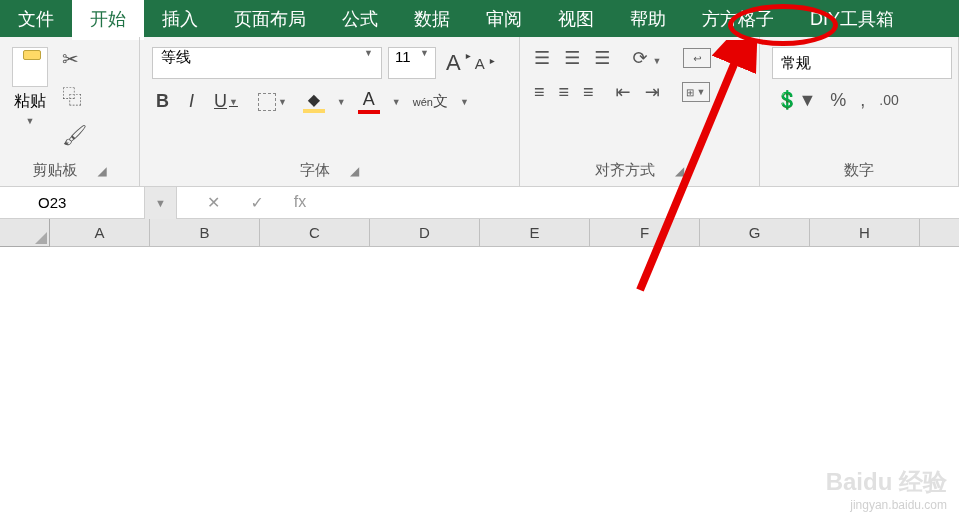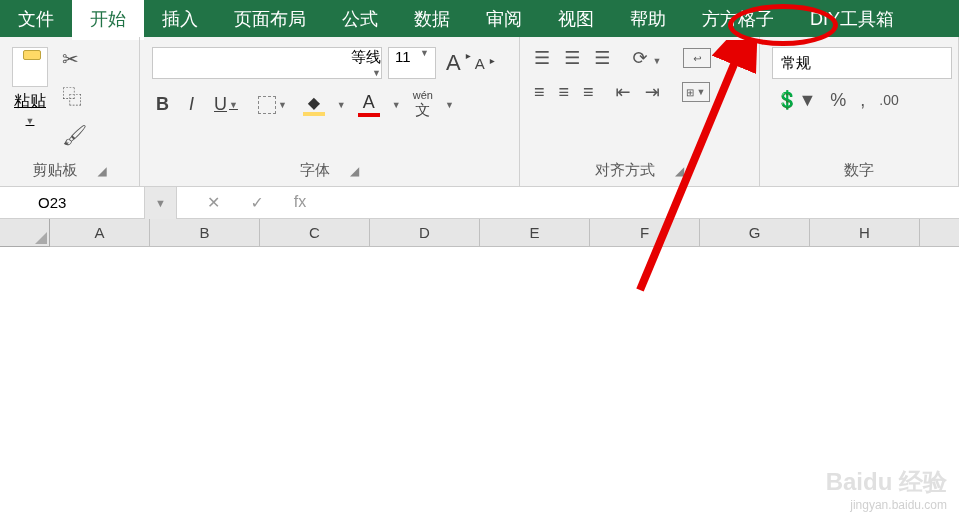--- a/index.html
+++ b/index.html
@@ -9,41 +9,41 @@
     .tab { color: #fff; padding: 0 18px; height: 42px; line-height: 42px; font-size: 18px; cursor: pointer; }
     .tab.active { background: #fff; color: #217346; font-weight: 500; }
     
     .ribbon { display: flex; background: #f3f3f3; border-bottom: 1px solid #d0d0d0; height: 150px; }
     .ribbon-group { display: flex; flex-direction: column; border-right: 1px solid #d0d0d0; padding: 4px; }
     .ribbon-group-content { flex: 1; display: flex; align-items: flex-start; padding: 6px 8px; }
     .ribbon-group-label { text-align: right; font-size: 15px; color: #5a5a5a; padding: 2px 0; display: flex; justify-content: center; align-items: center; gap: 20px; }
     .ribbon-group-label .dialog-launcher { font-size: 12px; color: #888; }
     
     .clipboard-group { width: 140px; }
-    .paste-btn { display: flex; flex-direction: column; align-items: center; gap: 4px; padding-right: 6px; text-decoration: underline; }
+    .paste-btn { display: flex; flex-direction: column; align-items: center; gap: 4px; padding-right: 6px; }
     .paste-icon { width: 36px; height: 40px; background: #fff; border: 1px solid #ccc; position: relative; }
     .paste-icon::before { content: ''; position: absolute; top: 2px; left: 10px; width: 16px; height: 8px; background: #ffd966; border: 1px solid #bfa33c; border-radius: 2px; }
     .side-icons { display: flex; flex-direction: column; gap: 14px; padding-left: 8px; }
     .side-icons span { font-size: 20px; color: #555; }
     
     .font-group { width: 380px; }
     .font-row1 { display: flex; align-items: center; gap: 6px; margin-bottom: 10px; }
-    .font-name-select { width: 230px; height: 32px; border: 1px solid #c8c8c8; background: #fff; padding: 0 0; font-size: 15px; display: flex; align-items: flex-end; justify-content: space-between; flex-direction: column; }
+    .font-name-select { width: 230px; height: 32px; border: 1px solid #c8c8c8; background: #fff; padding: 0 8px; font-size: 15px; display: flex; align-items: flex-start; justify-content: space-between; }
     .font-size-select { width: 48px; height: 32px; border: 1px solid #c8c8c8; background: #fff; padding: 0 6px; font-size: 15px; display: flex; align-items: flex-start; justify-content: space-between; }
     .size-adj { font-size: 18px; color: #444; padding: 0 4px; position: relative; }
     .size-adj::after { content: '▸'; position: absolute; right: -6px; top: 0; font-size: 10px; }
     .font-row2 { display: flex; align-items: center; gap: 12px; }
     .btn-small { display: inline-flex; align-items: center; gap: 2px; font-size: 18px; color: #444; padding: 2px 4px; }
     .btn-b { font-weight: bold; }
     .btn-i { font-style: italic; }
     .btn-u { text-decoration: underline; }
     .border-btn { width: 18px; height: 18px; border: 1px dashed #888; display: inline-block; }
     .color-btn { display: inline-flex; flex-direction: column; align-items: center; font-size: 18px; color: #333; }
     .color-bar { width: 22px; height: 4px; }
-    .wen-btn { display: inline-flex; flex-direction: column; align-items: center; }
+    .wen-btn { display: inline-flex; flex-direction: row; align-items: center; }
     .wen-btn .wen-top { font-size: 11px; color: #444; }
     .wen-btn .wen-bot { font-size: 15px; color: #444; }
     .dd-ar { font-size: 9px; color: #666; }
     
     .align-group { width: 240px; }
     .align-rows { display: flex; flex-direction: column; gap: 12px; }
     .align-row { display: flex; align-items: center; gap: 10px; }
     .align-btn { font-size: 18px; color: #555; padding: 0 2px; }
     .wrap-btn { width: 28px; height: 20px; border: 1px solid #888; font-size: 10px; display: flex; align-items: center; justify-content: center; color: #555; }
     

